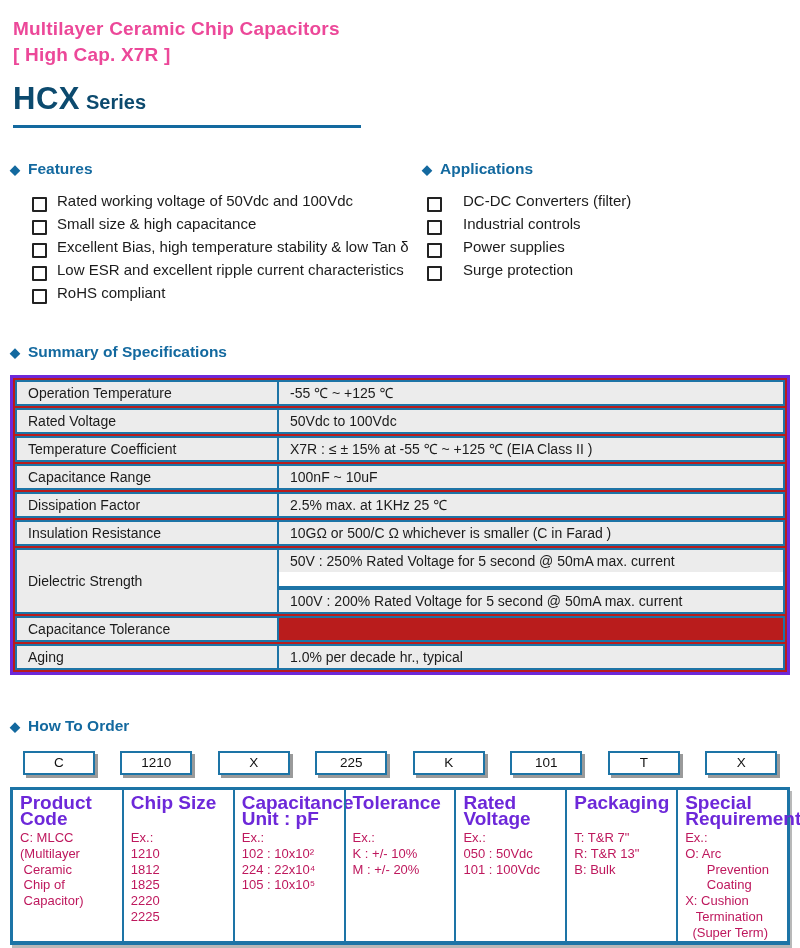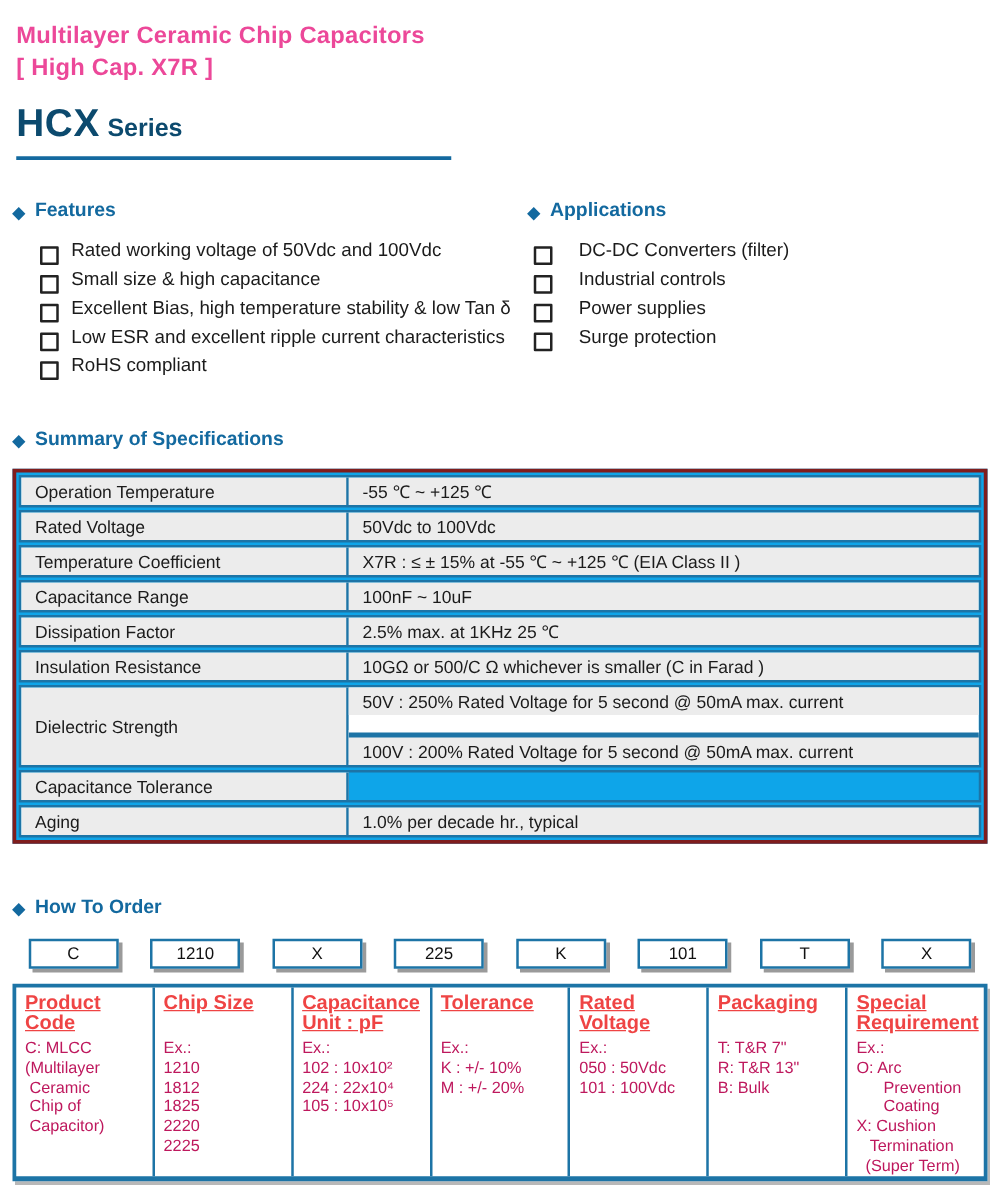--- a/index.html
+++ b/index.html
@@ -32,21 +32,21 @@
   .bullet-list { list-style:none; margin:12px 0 0 0; padding:0; }
   .features-col .bullet-list { margin-left:22px; }
   .applications-col .bullet-list { margin-left:5px; }
   .bullet-item { display:flex; align-items:flex-end; font-size:15px; line-height:22px; margin-bottom:1px; }
   .checkbox { flex:0 0 auto; width:11px; height:11px; border:2px solid #222; margin-top:4px; margin-right:10px; border-radius:1px; background:#fff; }
   .applications-col .checkbox { margin-right:21px; }
   .features-col .bullet-item-text { max-width:352px; }
 
   
   .specs-section { margin-top:38px; }
-  .spec-table { margin-top:14px; border:3px solid #7f1d1d; background:#0ea5e9; }
+  .spec-table { margin-top:14px; border:3px solid #6d28d9; background:#b91c1c; }
   .spec-row { display:flex; margin:2px; border:2px solid #1d74a6; }
   .spec-label { width:262px; flex:0 0 262px; box-sizing:border-box; background:#ececec;
                 border-right:2px solid #1d74a6; padding:2px 11px; font-size:14px; line-height:18px;
                 display:flex; align-items:center; }
   .spec-value { flex:1; background:#ececec; padding:2px 11px; font-size:14px; line-height:18px;
                 display:flex; align-items:center; }
   .spec-stack { flex:1; display:flex; flex-direction:column; background:#ffffff;gap:14px; }
   .spec-stack .spec-value { flex:1; }
   .spec-stack .spec-value + .spec-value { border-top:2px solid #1d74a6; margin-top:2px;
                 box-shadow:0 -2px 0 0 #1d74a6, 0 -4px 0 0 #ffffff; }
@@ -55,22 +55,22 @@
   .order-section { margin-top:42px; }
   .code-row { display:flex; margin-top:16px; }
   .code-slot { flex:1 1 0; display:flex; justify-content:center; }
   .code-box { width:68px; height:20px; line-height:20px; text-align:center;
               border:2px solid #1d74a6; background:#fff; font-size:13.5px; color:#111;
               box-shadow:3px 3px 0 #9a9a9a; }
   .order-table { display:flex; margin-top:12px; border:3px solid #1d74a6; border-bottom-width:4px;
                  background:#fff; box-shadow:2px 4px 0 #b8b8b8; height:151px; }
   .order-col { flex:1 1 0; min-width:0; padding:5px 6px 0 7px; box-sizing:border-box; }
   .order-col + .order-col { border-left:2px solid #1d74a6; }
-  .order-col-header { font-size:16px; font-weight:bold; line-height:15.5px; color:#ef4444;
-                      height:32px; margin-bottom:3px;text-decoration:underline; }
+  .order-col-header { font-size:19px; font-weight:bold; line-height:15.5px; color:#6d28d9;
+                      height:32px; margin-bottom:3px; }
   .order-col-body { font-size:13px; line-height:15.8px; white-space:pre; color:#be185d; overflow:visible; }
 </style>
 </head>
 <body>
 
 <div class="page">
 
   <div class="doc-header">
     <div class="doc-title-line">Multilayer Ceramic Chip Capacitors</div>
     <div class="doc-title-line">[ High Cap. X7R ]</div>

